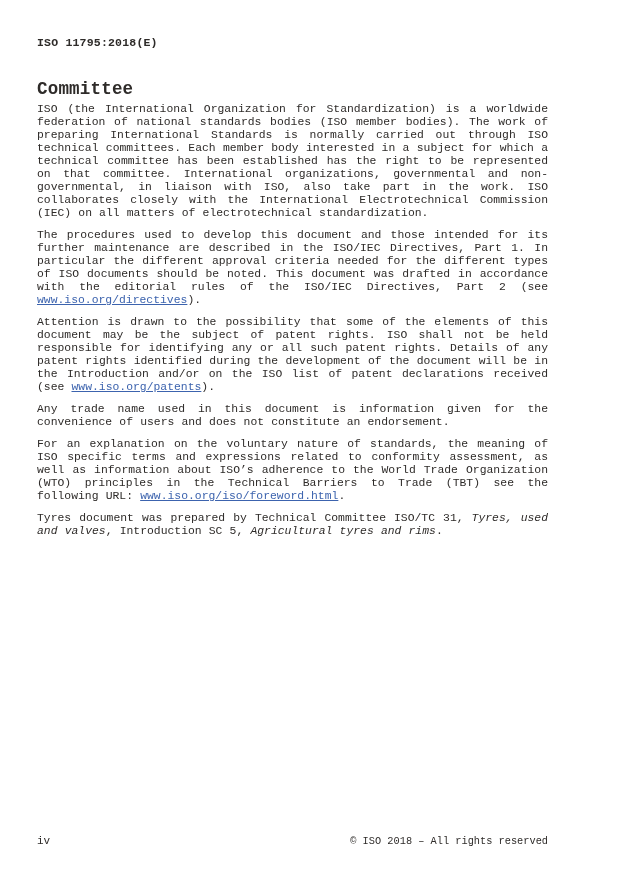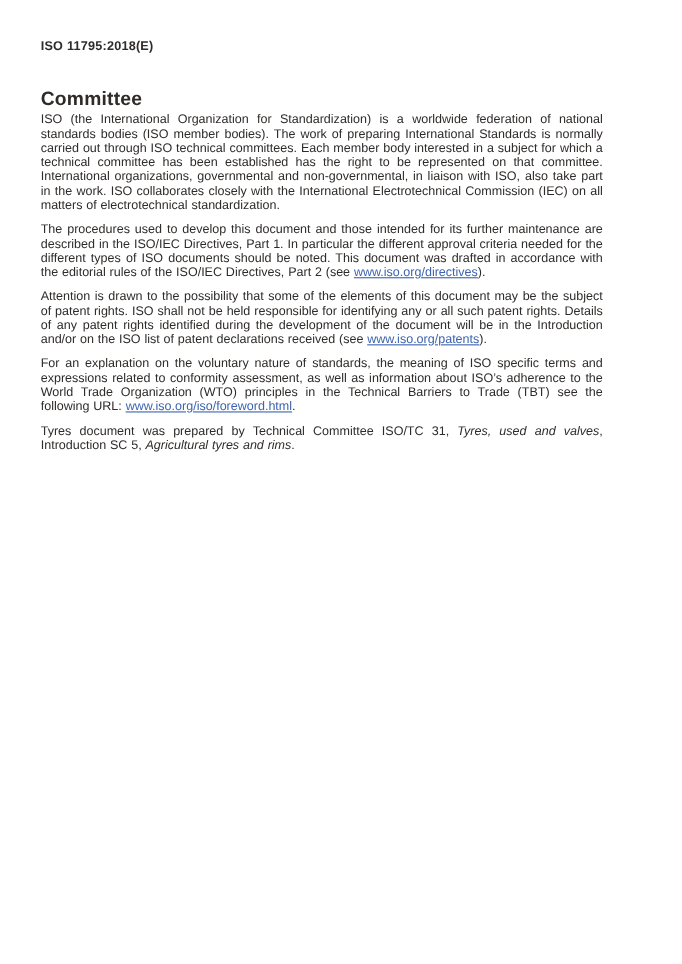--- a/index.html
+++ b/index.html
@@ -6,21 +6,21 @@
     margin: 0;
     padding: 0;
     background: #ffffff;
   }
   .page {
     position: relative;
     width: 620px;
     height: 876px;
     background: #ffffff;
     color: #2e2b29;
-    font-family: Liberation Sans, sans-serif;
+    font-family: Liberation Mono, monospace;
     overflow: hidden;
   }
   .doc-header {
     position: absolute;
     top: 36px;
     left: 37px;
     font-size: 11.5px;
     font-weight: bold;
     letter-spacing: 0.2px;
   }
@@ -76,18 +76,23 @@
 <div class="page" style="color: rgb(46, 43, 41);">
 
   <div class="doc-header">ISO 11795:2018(E)</div>
 
   <h1 class="section-title">Committee</h1>
 
   <div class="content">
       <p class="body-par"><span>ISO (the International Organization for Standardization) is a worldwide federation of national standards bodies (ISO member bodies). The work of preparing International Standards is normally carried out through ISO technical committees. Each member body interested in a subject for which a technical committee has been established has the right to be represented on that committee. International organizations, governmental and non-governmental, in liaison with ISO, also take part in the work. ISO collaborates closely with the International Electrotechnical Commission (IEC) on all matters of electrotechnical standardization.</span></p>
       <p class="body-par"><span>The procedures used to develop this document and those intended for its further maintenance are described in the ISO/IEC Directives, Part 1. In particular the different approval criteria needed for the different types of ISO documents should be noted. This document was drafted in accordance with the editorial rules of the ISO/IEC Directives, Part 2 (see </span><a class="doc-link" href="#">www.iso.org/directives</a><span>).</span></p>
       <p class="body-par"><span>Attention is drawn to the possibility that some of the elements of this document may be the subject of patent rights. ISO shall not be held responsible for identifying any or all such patent rights. Details of any patent rights identified during the development of the document will be in the Introduction and/or on the ISO list of patent declarations received (see </span><a class="doc-link" href="#">www.iso.org/patents</a><span>).</span></p>
+      <p class="body-par"><span>Any trade name used in this document is information given for the convenience of users and does not constitute an endorsement.</span></p>
       <p class="body-par"><span>For an explanation on the voluntary nature of standards, the meaning of ISO specific terms and expressions related to conformity assessment, as well as information about ISO’s adherence to the World Trade Organization (WTO) principles in the Technical Barriers to Trade (TBT) see the following URL: </span><a class="doc-link" href="#">www.iso.org/iso/foreword.html</a><span>.</span></p>
       <p class="body-par"><span>Tyres document was prepared by Technical Committee ISO/TC 31, </span><span class="italic">Tyres, used and valves</span><span>, Introduction SC 5, </span><span class="italic">Agricultural tyres and rims</span><span>.</span></p>
     </div>
 
+  <div class="footer">
+    <span class="page-number">iv</span>
+    <span class="copyright">© ISO 2018 – All rights reserved</span>
+  </div>
 
 </div>
 
 </body></html>

